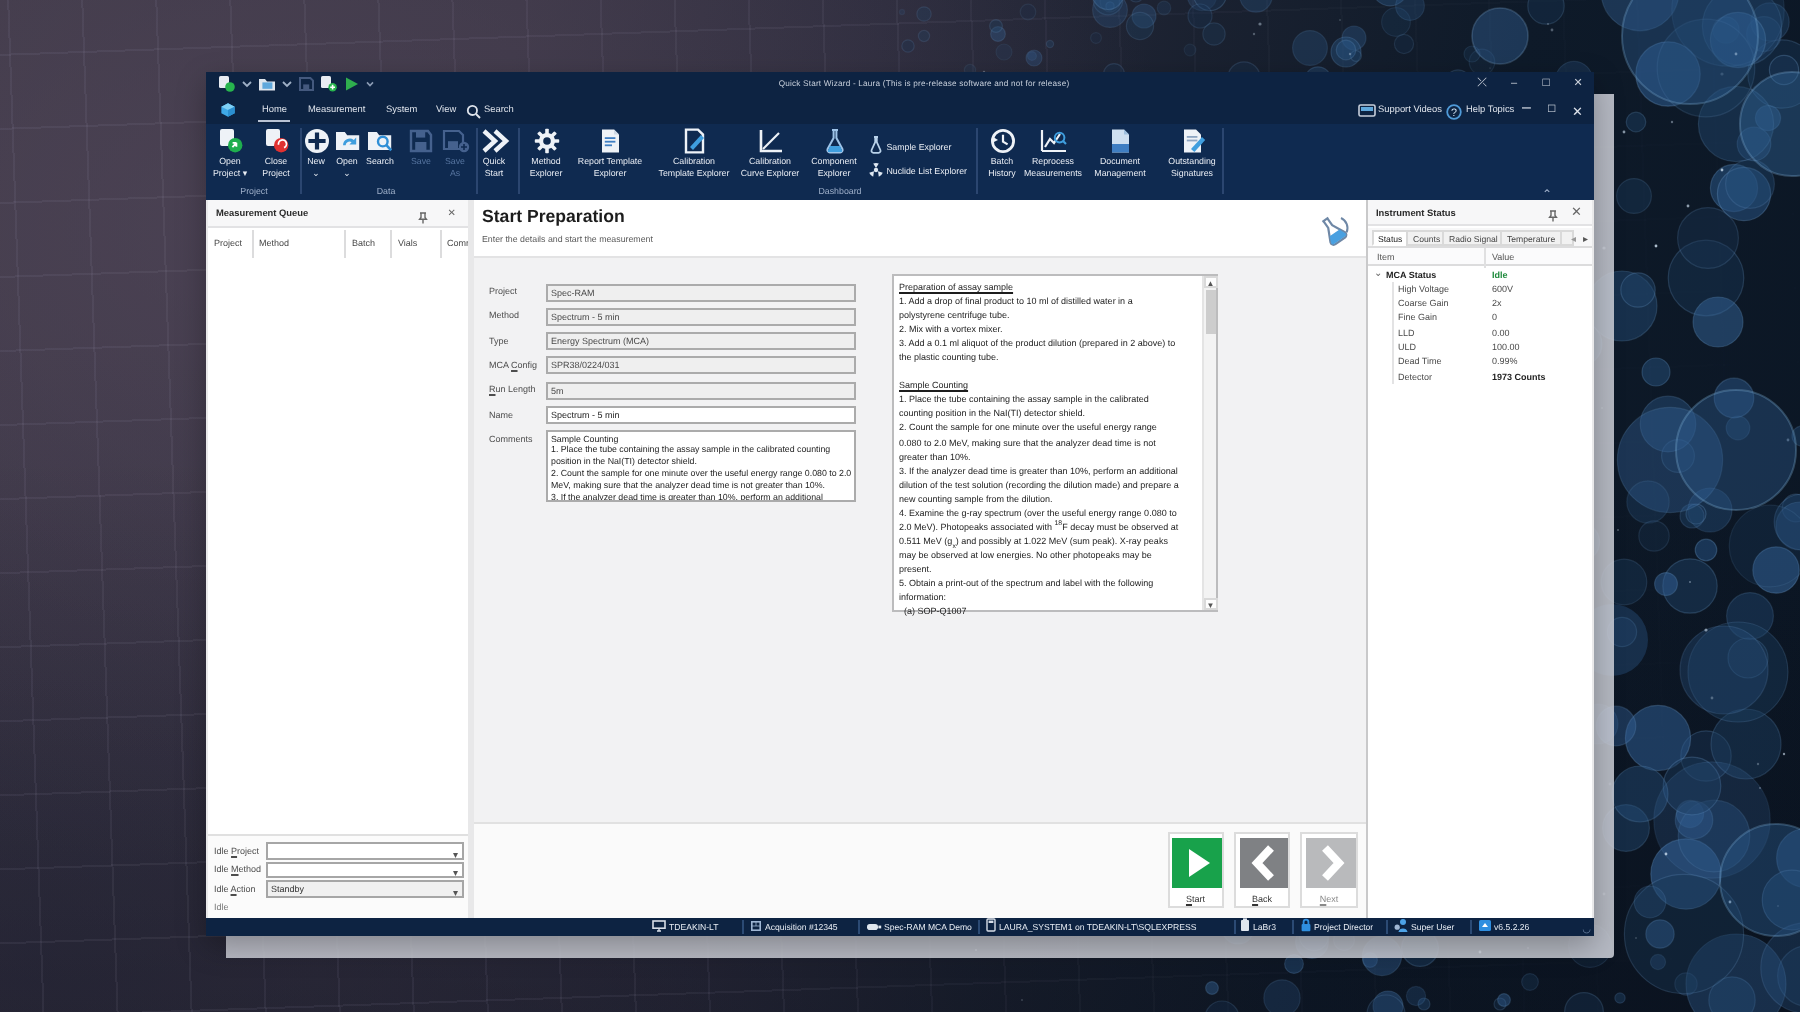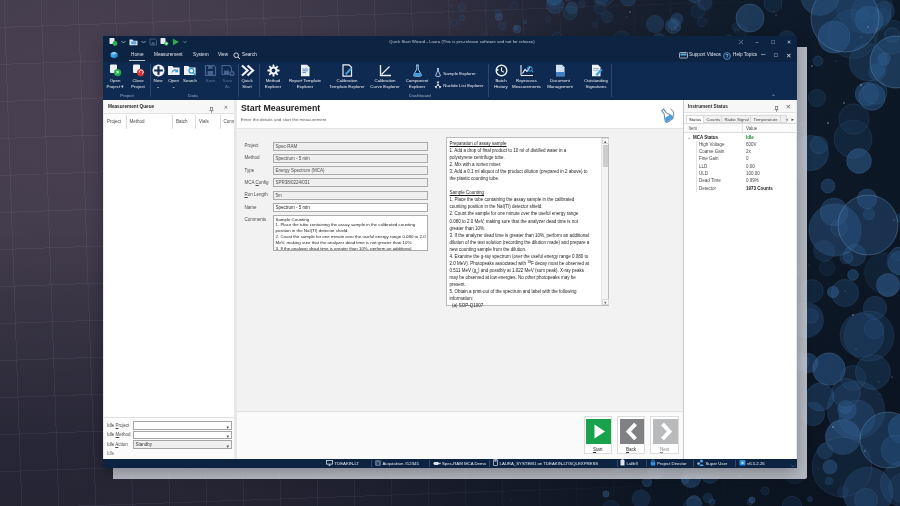--- a/index.html
+++ b/index.html
@@ -615,21 +615,21 @@
               <span class="car">▾</span>
             </div>
           <div class="lbl" style="left:3px; top:32.5px; color:#777;">Idle</div>
         </div>
       </div>
 
       <div style="position:absolute; left:131px; top:0; width:3px; height:359px; background:#e8e8e9;"></div>
 
       <div class="panel" style="left:134px; top:0; width:446px; height:359px; background:#f2f2f3;">
         <div style="position:absolute; left:0; top:0; width:100%; height:28.5px; background:#fff; border-bottom:1px solid #e3e3e4;">
-          <div style="position:absolute; left:4px; top:2.5px; font-size:8.8px; font-weight:bold; color:#1c1c1c;">Start Measurement</div>
+          <div style="position:absolute; left:4px; top:2.5px; font-size:8.8px; font-weight:bold; color:#1c1c1c;">Start Preparation</div>
           <div style="position:absolute; left:4px; top:17px; font-size:4.4px; color:#5a5a5a;">Enter the details and start the measurement</div>
           <svg style="position:absolute; left:421px; top:6px;" width="18" height="18" viewBox="0 0 18 18">
             <g transform="rotate(-35 9 10)">
               <path d="M7.2 2.5 h3.6 M7.8 2.5 v4.2 L4.6 13.2 a1.6 1.6 0 0 0 1.5 2.2 h5.8 a1.6 1.6 0 0 0 1.5 -2.2 L10.2 6.7 V2.5" fill="none" stroke="#6f88a6" stroke-width="1.1"></path>
               <path d="M6 10.5 h6 l1.35 3.3 a0.8 0.8 0 0 1 -0.75 1.1 H5.4 a0.8 0.8 0 0 1 -0.75 -1.1 z" fill="#49a0e0"></path>
             </g>
             <path d="M12.5 3 a5.5 5.5 0 0 1 2.8 7.2" fill="none" stroke="#6f88a6" stroke-width="1"></path>
           </svg>
         </div>
 

